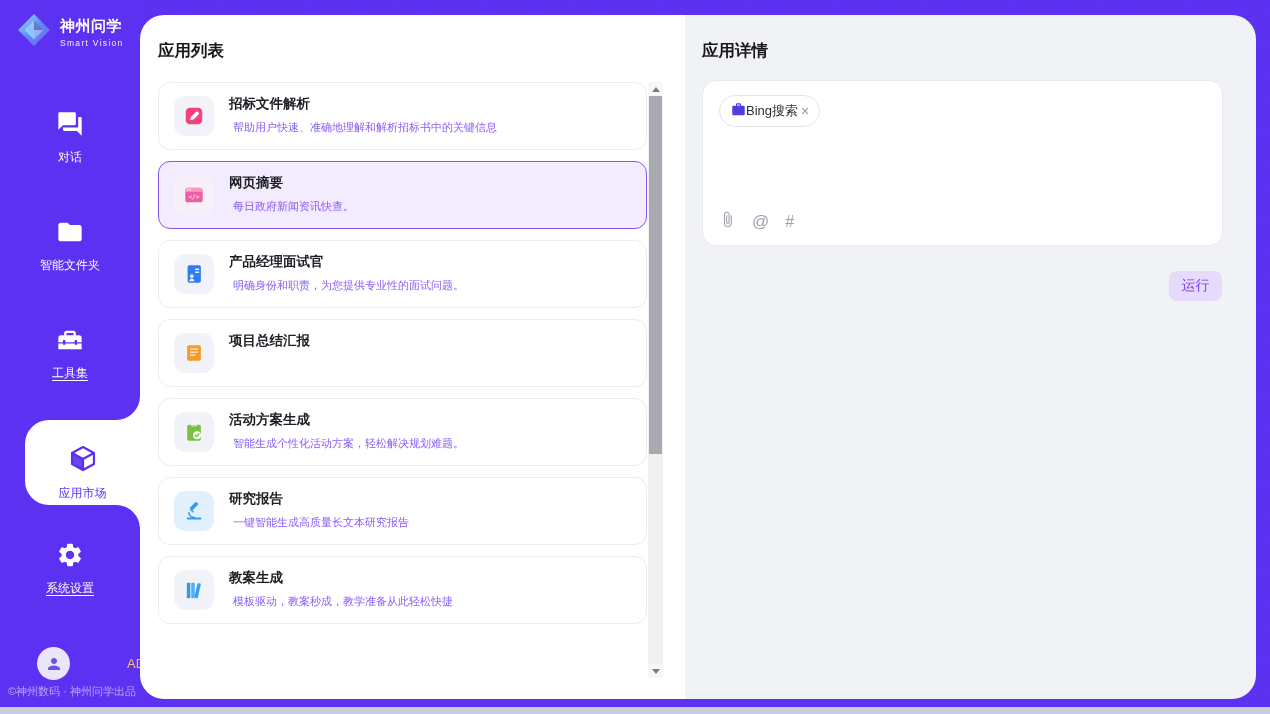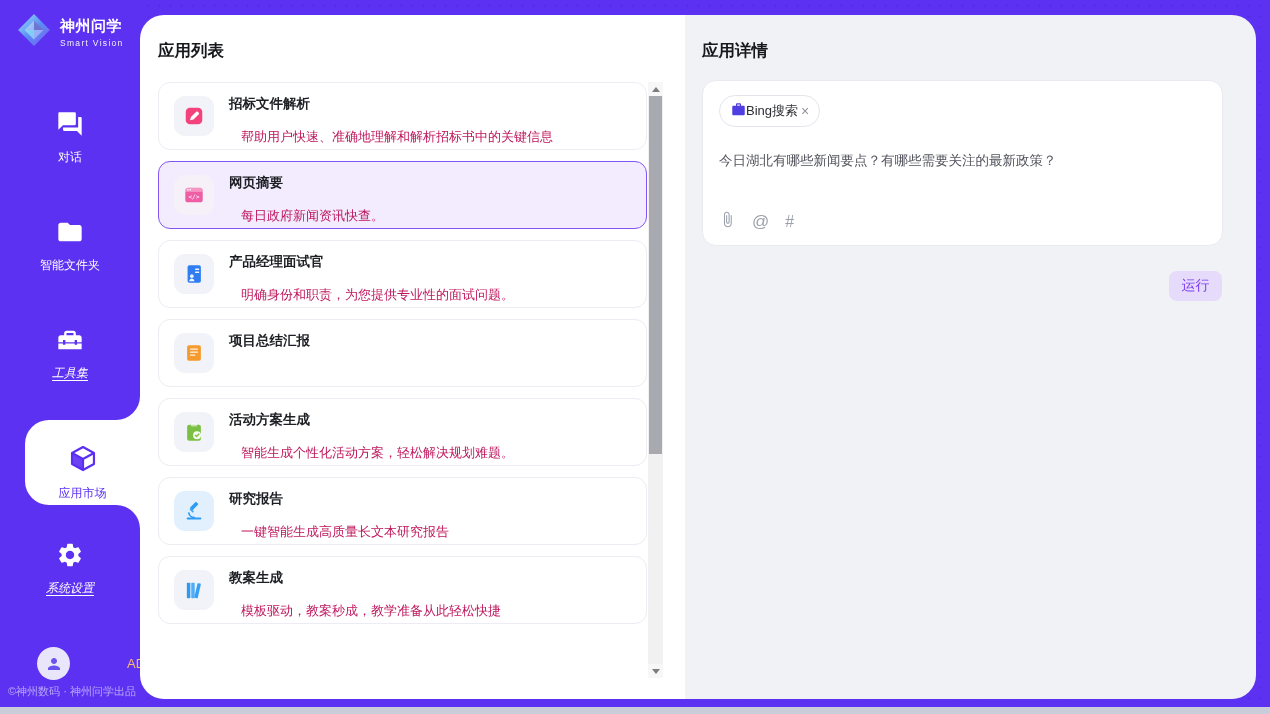--- a/index.html
+++ b/index.html
@@ -16,21 +16,21 @@
   }
   .bottom-strip{position:absolute;left:0;bottom:0;width:100%;height:7px;background:#cbccd9;z-index:4;}
 
   
   .sidebar{position:absolute;left:0;top:0;width:140px;height:707px;background:#5c31f2;z-index:1;}
   .logo{position:absolute;left:16px;top:12px;display:flex;gap:8px;align-items:center;}
   .logo-text .name{font-size:15px;font-weight:700;color:#fff;letter-spacing:.5px;}
   .logo-text .sub{font-size:8.5px;color:rgba(255,255,255,.92);letter-spacing:1.3px;margin-top:2px;}
   .nav-item{position:absolute;left:0;width:140px;display:flex;flex-direction:column;align-items:center;cursor:pointer;}
   .nav-item .label{margin-top:7px;font-size:12px;color:#fff;}
-  .nav-item .label.underline{text-decoration:underline;text-underline-offset:3px;font-style:italic;}
+  .nav-item .label.underline{text-decoration:underline;text-underline-offset:3px;}
   .nav-bubble{position:absolute;left:25px;width:115px;top:420px;height:85px;background:#fff;border-radius:24px 0 0 24px;}
   .notch{position:absolute;right:0;width:24px;height:24px;background:#fff;overflow:hidden;}
   .notch.top{top:396px;}
   .notch.bottom{top:505px;}
   .notch .fill{width:100%;height:100%;background:#5c31f2;}
   .notch.top .fill{border-bottom-right-radius:24px;}
   .notch.bottom .fill{border-top-right-radius:24px;}
   .nav-bubble .nav-item{position:absolute;top:24px;left:0;width:115px;}
   .nav-bubble .nav-item .label{color:#5b2ff2;}
   .avatar-row{position:absolute;left:37px;top:647px;display:flex;align-items:center;gap:13px;cursor:pointer;}
@@ -43,21 +43,21 @@
   .left-pane{width:545px;background:#fff;position:relative;flex:none;}
   .right-pane{flex:1;background:#f1f2f6;position:relative;}
   .pane-title{position:absolute;left:18px;top:25px;font-size:16.5px;font-weight:700;color:#17181c;}
   .right-pane .pane-title{left:17px;}
 
   .list-viewport{position:absolute;left:18px;top:67px;width:489px;height:596px;overflow:hidden;}
   .app-card{position:relative;width:489px;height:68px;border:1px solid #ececf2;border-radius:12px;background:#fff;margin-bottom:11px;box-sizing:border-box;cursor:pointer;}
   .app-card.selected{background:#f3ebfe;border-color:#8355f2;}
   .icon-tile{position:absolute;left:15px;top:13px;width:40px;height:40px;border-radius:11px;background:#f2f3f8;display:flex;align-items:center;justify-content:center;}
   .app-card h3{position:absolute;left:70px;top:12px;margin:0;font-size:13.5px;font-weight:700;color:#1d1f24;}
-  .app-card p{position:absolute;left:70px;top:33px;margin:12px;font-size:13px;color:#be185d;white-space:nowrap;}
+  .app-card p{position:absolute;left:70px;top:33px;margin:4px;font-size:11px;color:#8b5cf6;white-space:nowrap;}
 
   .scrollbar{position:absolute;left:508px;top:67px;width:15px;height:596px;background:#f1f1f1;}
   .scroll-arrow{position:absolute;left:0;width:15px;height:14px;background:#f7f7f7;display:flex;align-items:center;justify-content:center;cursor:pointer;}
   .scroll-arrow.up{top:0;}
   .scroll-arrow.down{bottom:0;}
   .tri-up{width:0;height:0;border-left:4px solid transparent;border-right:4px solid transparent;border-bottom:5px solid #7c7c82;}
   .tri-down{width:0;height:0;border-left:4px solid transparent;border-right:4px solid transparent;border-top:5px solid #7c7c82;}
   .scroll-thumb{position:absolute;left:1px;top:14px;width:13px;height:358px;background:#a9aab0;cursor:grab;}
 
   
@@ -259,21 +259,20 @@
       <div class="pane-title">应用详情</div>
 
       <div class="input-card">
         <div class="tool-tag">
           <span id="tag-icon"><svg width="15" height="15" viewBox="0 0 24 24" fill="#4f3fe0">
                 <path d="M20 6h-4V4c0-1.1-.9-2-2-2h-4c-1.1 0-2 .9-2 2v2H4c-1.1 0-2 .9-2 2v11c0 1.1.9 2 2 2h16c1.1 0 2-.9 2-2V8c0-1.1-.9-2-2-2zm-6 0h-4V4h4v2z"></path>
               </svg></span>
           <span class="label">Bing搜索</span>
           <span class="close">×</span>
         </div>
-        <div class="query">今日湖北有哪些新闻要点？有哪些需要关注的最新政策？</div>
         <div class="attach-row" id="attach-row">
             <span><svg width="17" height="17" viewBox="0 0 24 24" fill="#9ba1ab">
                 <path d="M16.5 6v11.5c0 2.21-1.79 4-4 4s-4-1.79-4-4V5c0-1.38 1.12-2.5 2.5-2.5s2.5 1.12 2.5 2.5v10.5c0 .55-.45 1-1 1s-1-.45-1-1V6H10v9.5c0 1.38 1.12 2.5 2.5 2.5s2.5-1.12 2.5-2.5V5c0-2.21-1.79-4-4-4S7 2.79 7 5v12.5c0 3.04 2.46 5.5 5.5 5.5s5.5-2.46 5.5-5.5V6h-1.5z"></path>
               </svg></span>
             <span class="sym">@</span>
             <span class="sym hash">#</span>
           </div>
       </div>
 
       <button class="run-btn">运行</button>

